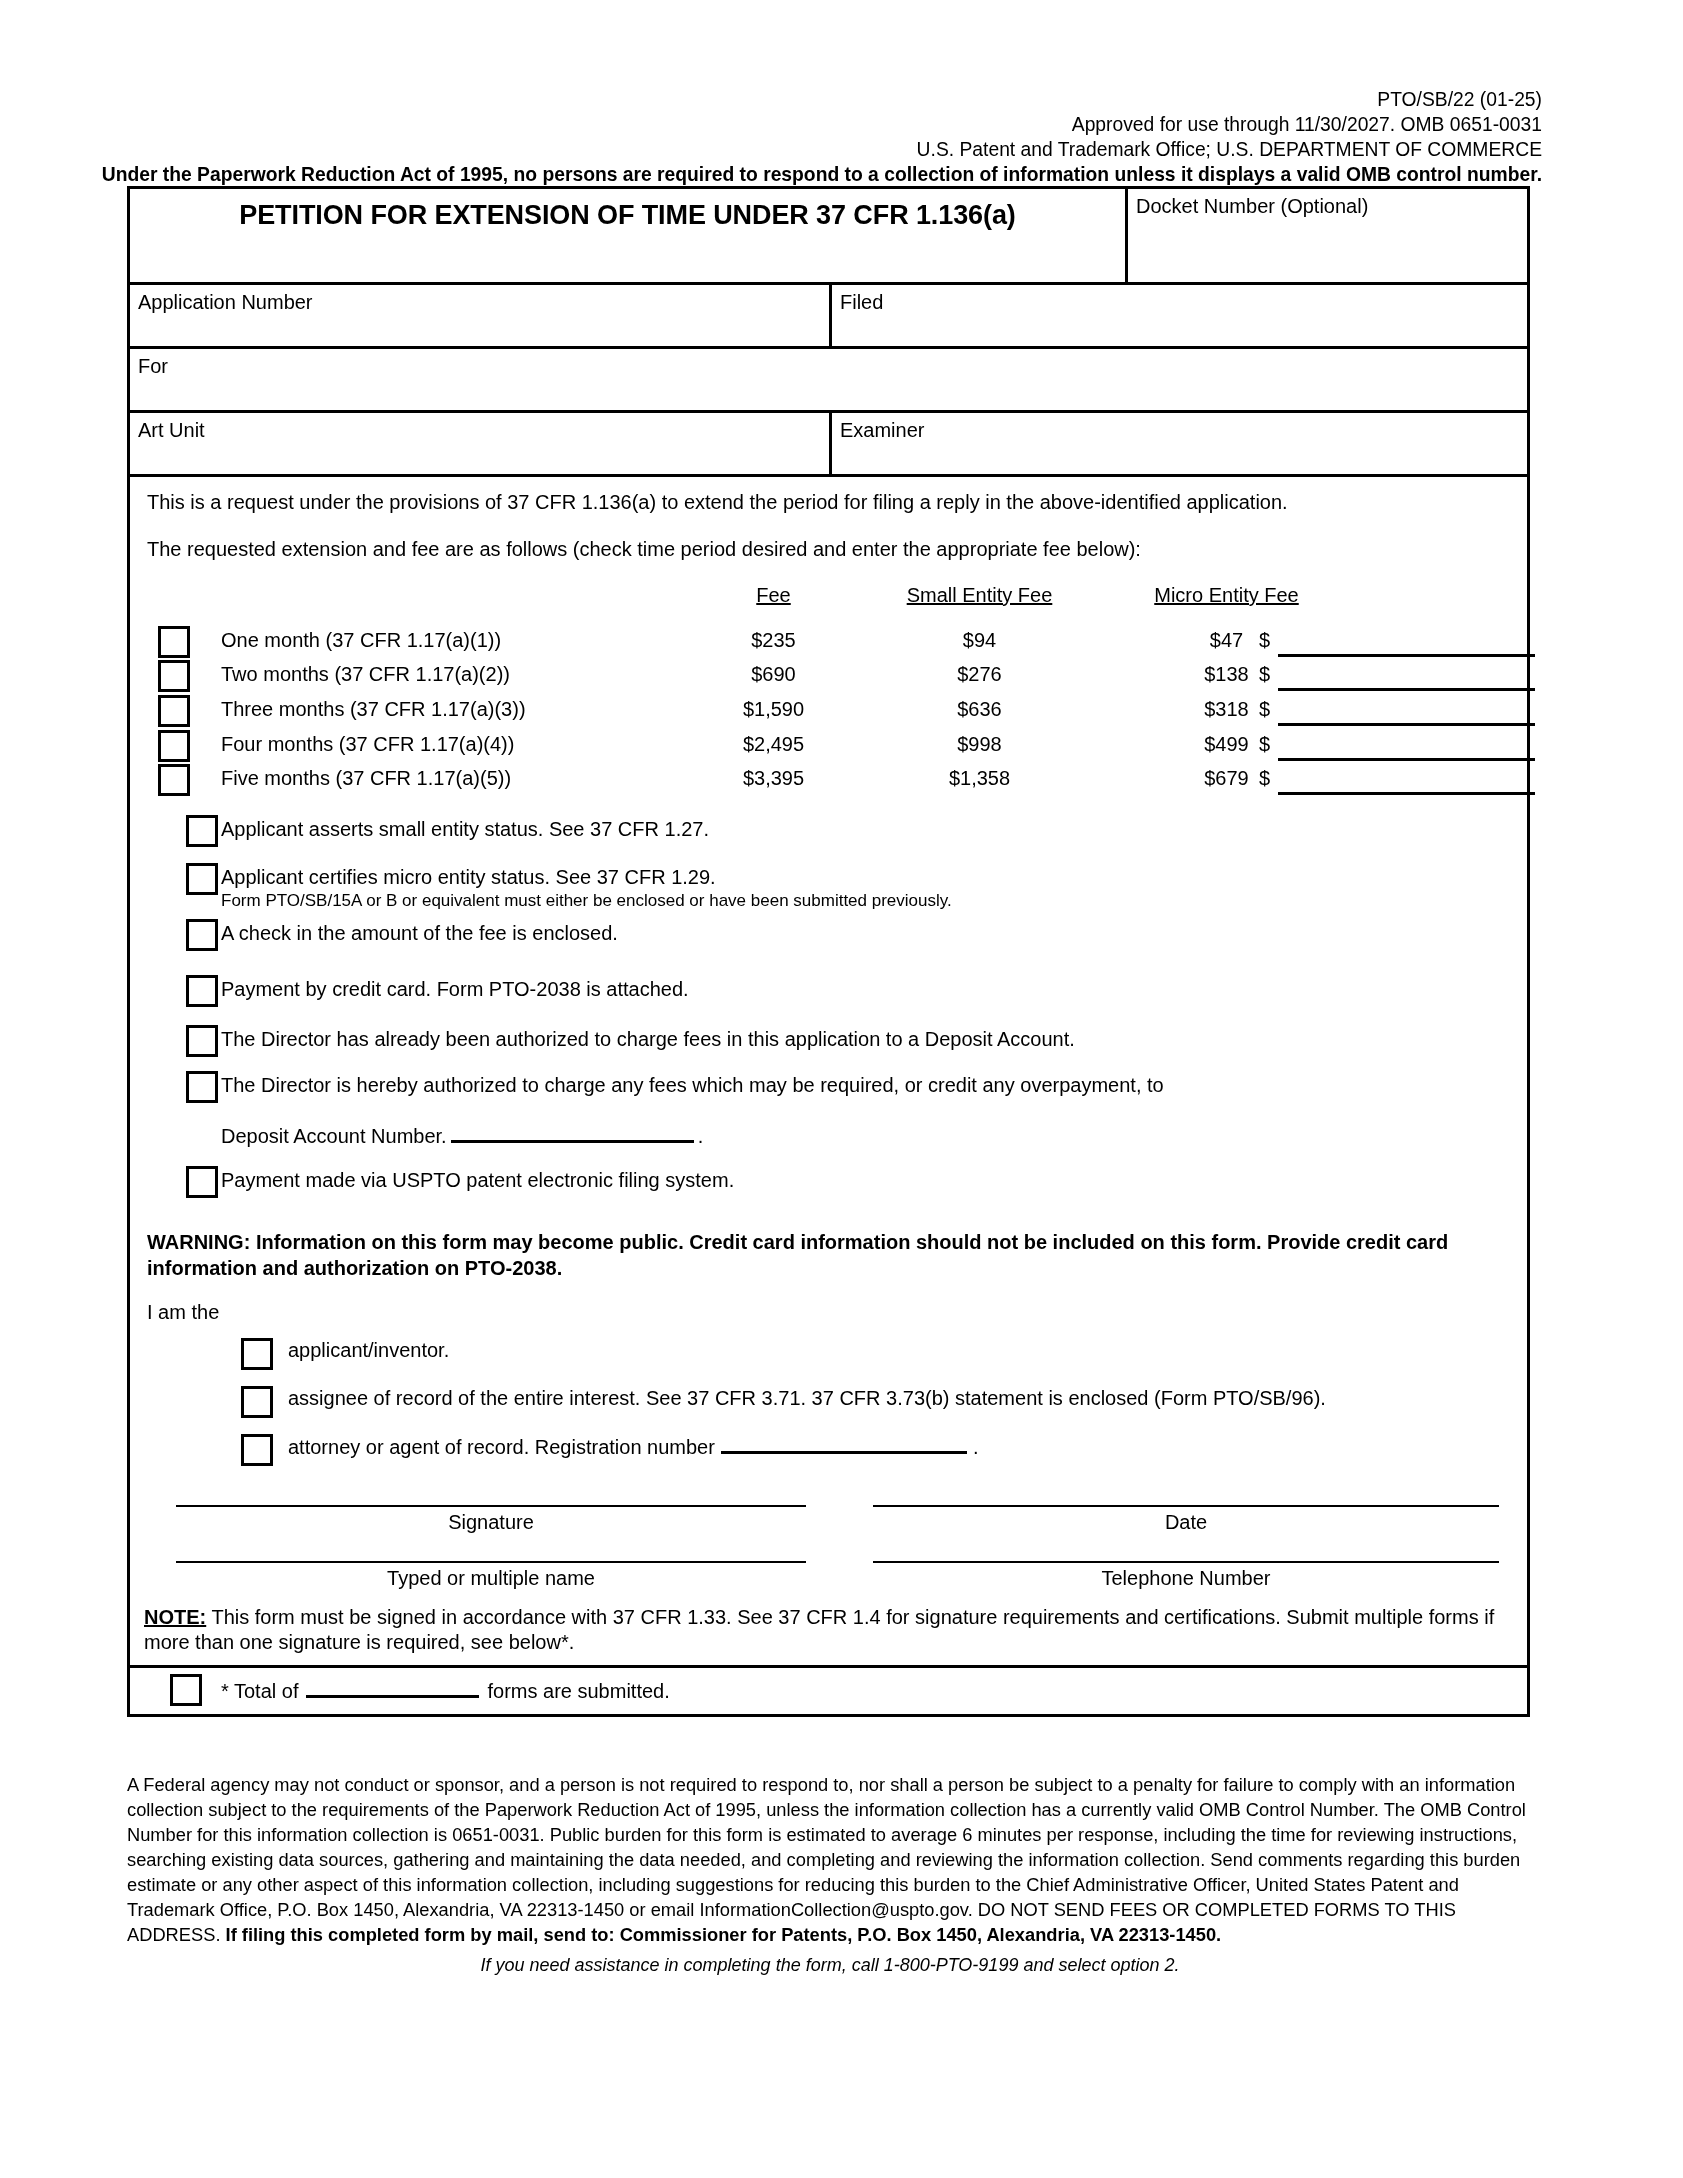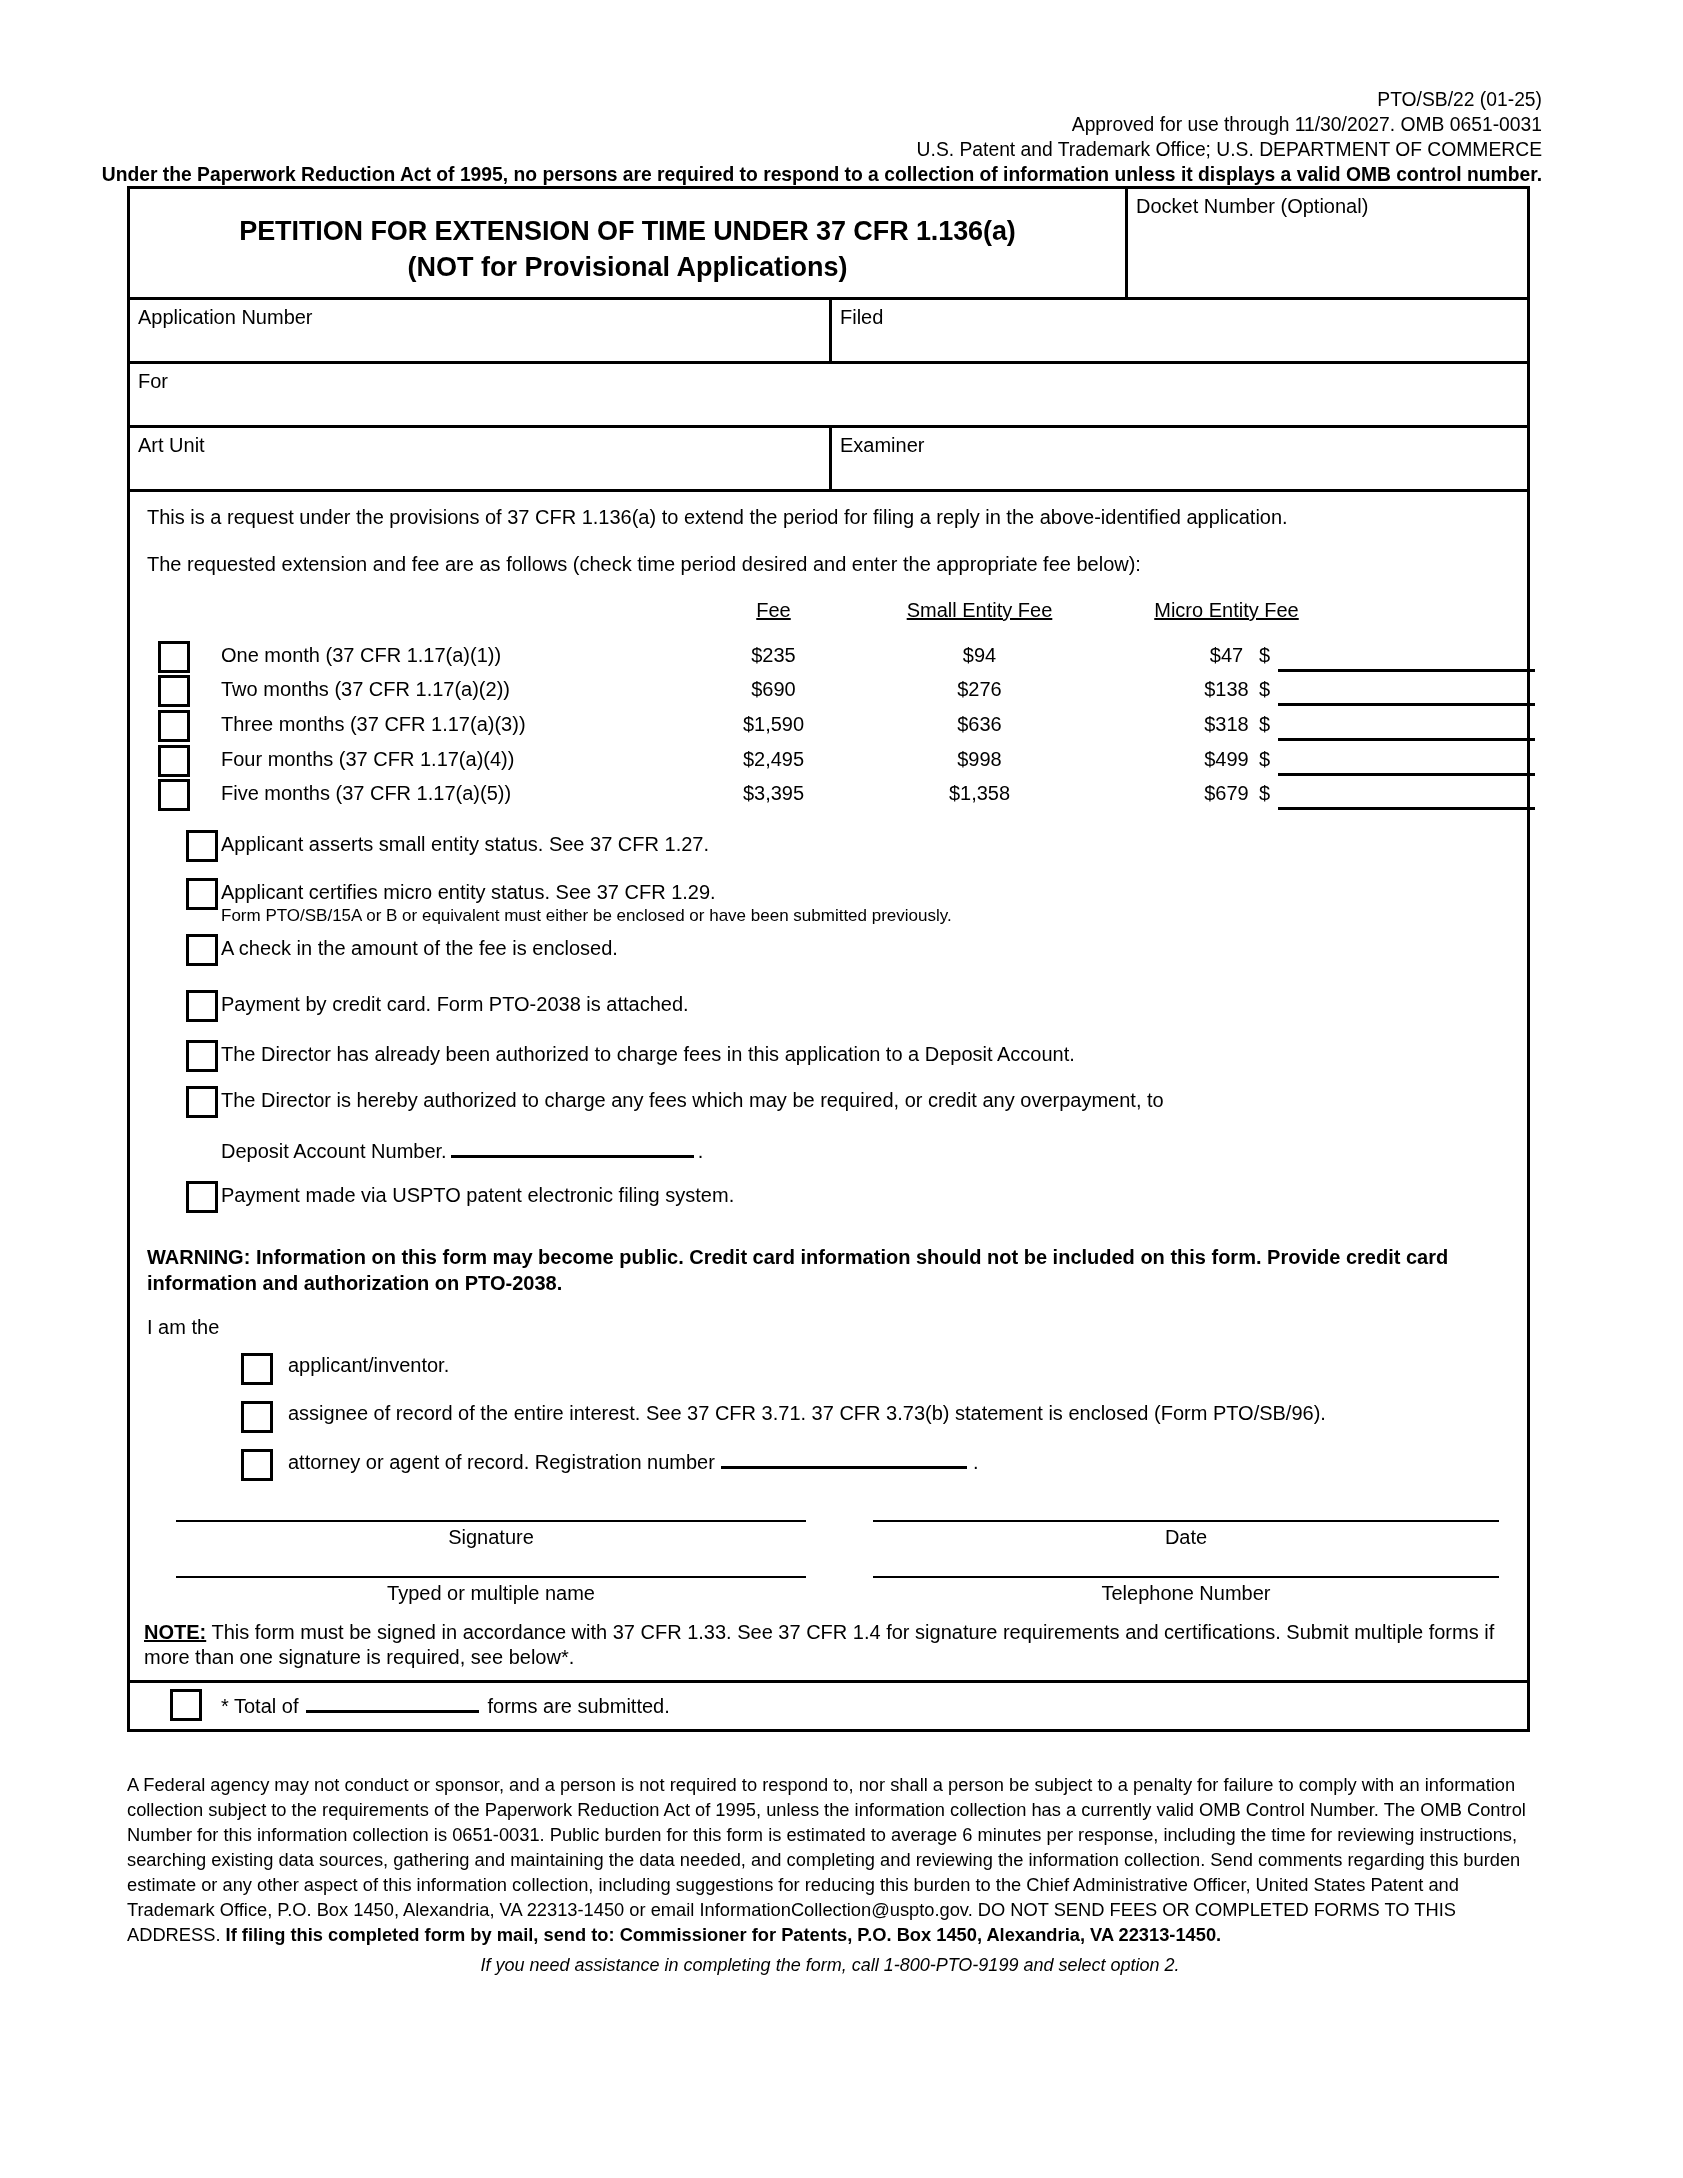--- a/index.html
+++ b/index.html
@@ -52,21 +52,21 @@
   .cell-label {
     font-size: 20px;
     line-height: 24px;
     padding: 5px 0 0 8px;
   }
 
   
   .titlecell {
     width: 998px;
     text-align: center;
-    padding: 24px 4px 12px 4px;
+    padding: 8px 4px 12px 4px;
   }
   .titlecell .t1 {
     font-size: 27px;
     font-weight: bold;
     line-height: 36px;
     letter-spacing: -0.1px;
   }
   .titlecell .t2 {
     font-size: 27px;
     font-weight: bold;
@@ -267,21 +267,20 @@
     <div>Approved for use through 11/30/2027. OMB 0651-0031</div>
     <div>U.S. Patent and Trademark Office; U.S. DEPARTMENT OF COMMERCE</div>
     <div class="bold">Under the Paperwork Reduction Act of 1995, no persons are required to respond to a collection of information unless it displays a valid OMB control number.</div>
   </div>
 
   <div class="formframe">
 
     <div class="row brd-b">
       <div class="cell titlecell brd-r">
         <div class="t1">PETITION FOR EXTENSION OF TIME UNDER 37 CFR 1.136(a)</div>
-        <div class="t2">(NOT for Provisional Applications)</div>
       </div>
       <div class="cell docketcell">
         <div class="cell-label">Docket Number (Optional)</div>
       </div>
     </div>
 
     <div class="row brd-b">
       <div class="cell appnumcell brd-r">
         <div class="cell-label">Application Number</div>
       </div>

